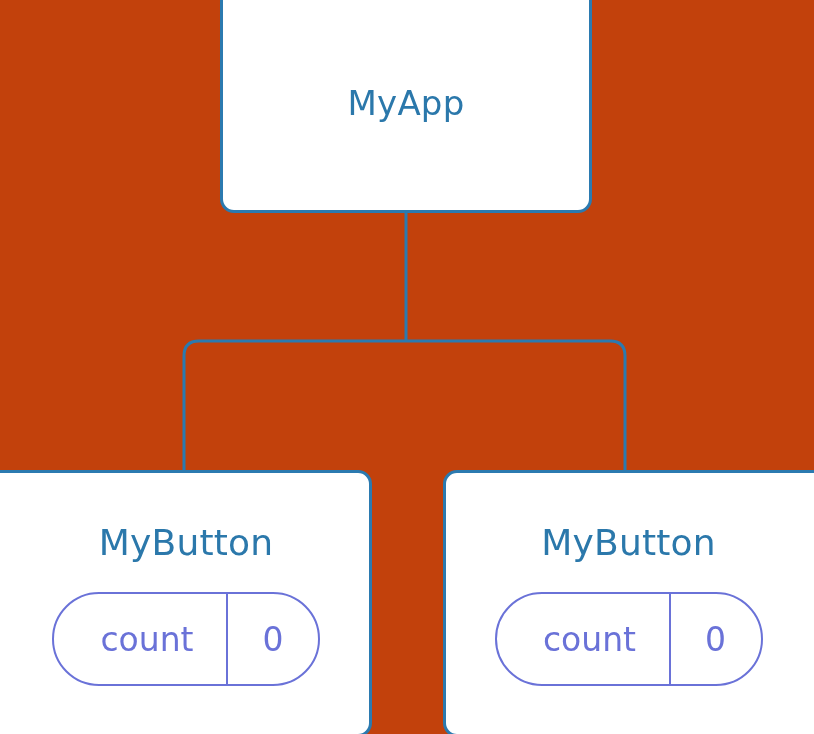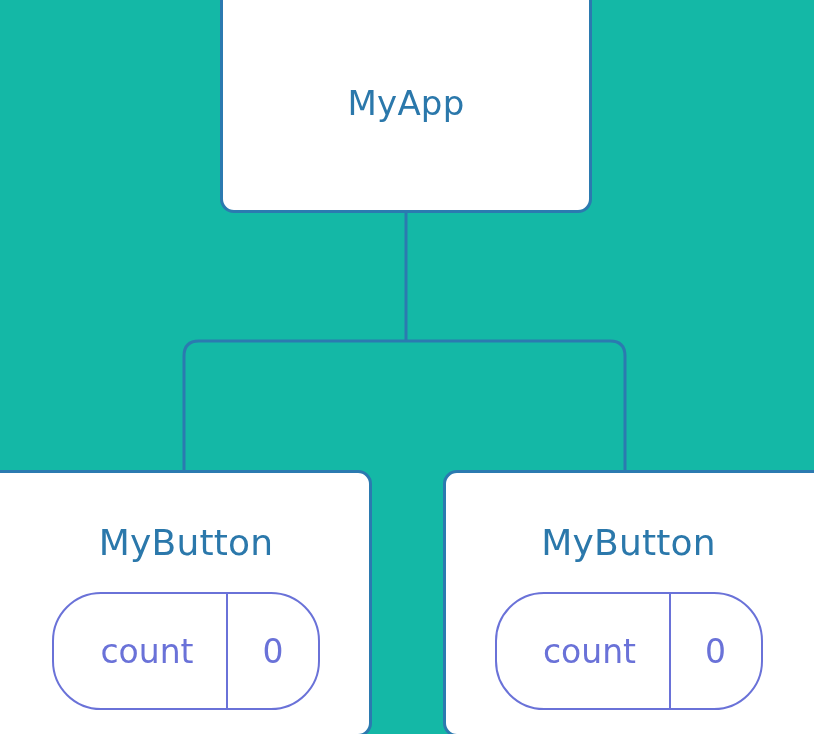--- a/index.html
+++ b/index.html
@@ -11,21 +11,21 @@
     width: 814px;
     height: 734px;
     overflow: hidden;
     background: #4a6a75;
     font-family: "DejaVu Sans", "Liberation Sans", sans-serif;
   }
   #stage {
     position: relative;
     width: 814px;
     height: 734px;
-    background: #14b8a6;
+    background: #c2410c;
     overflow: hidden;
   }
   .edges {
     position: absolute;
     left: 0;
     top: 0;
     width: 814px;
     height: 734px;
     pointer-events: none;
   }
@@ -91,21 +91,21 @@
     display: flex;
     align-items: stretch;
   }
   .node-child-left .state-row { padding-left: 10px; }
   .node-child-right .state-row { padding-right: 10px; }
 
   .pill {
     box-sizing: border-box;
     display: flex;
     align-items: stretch;
-    height: 118px;
+    height: 94px;
     border: 2px solid #6a72d8;
     border-radius: 49px;
     background: #ffffff;
   }
   .pill-key,
   .pill-val {
     display: flex;
     align-items: center;
     justify-content: center;
     color: #6a72d8;

